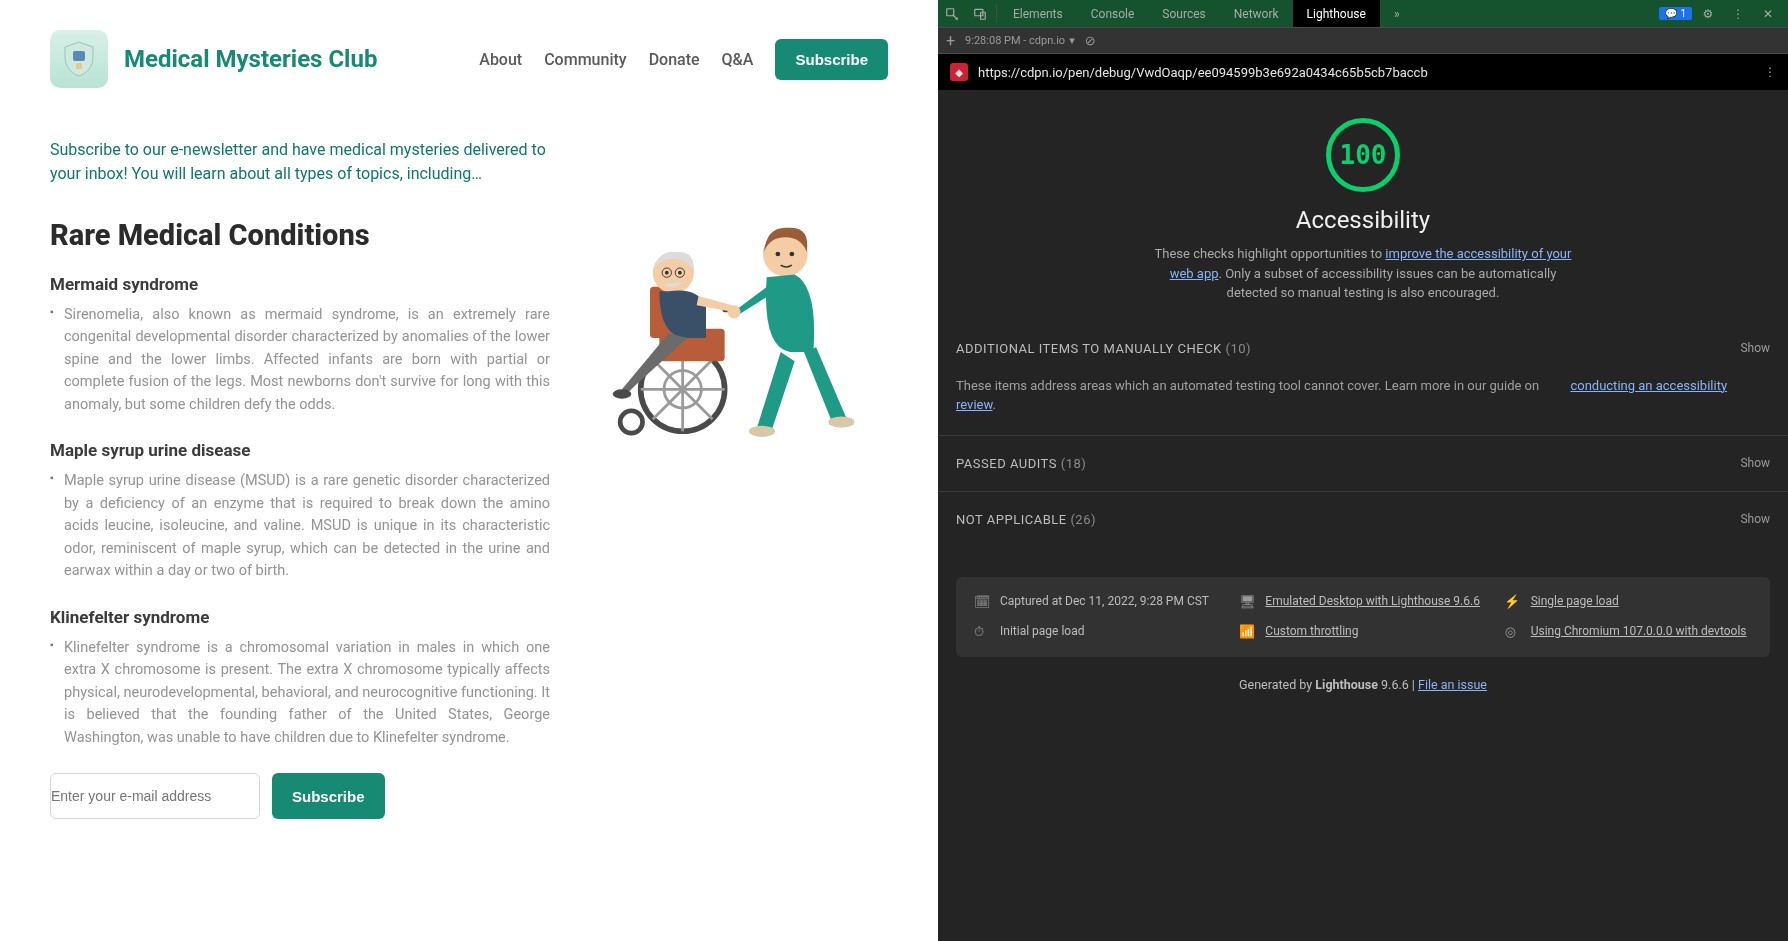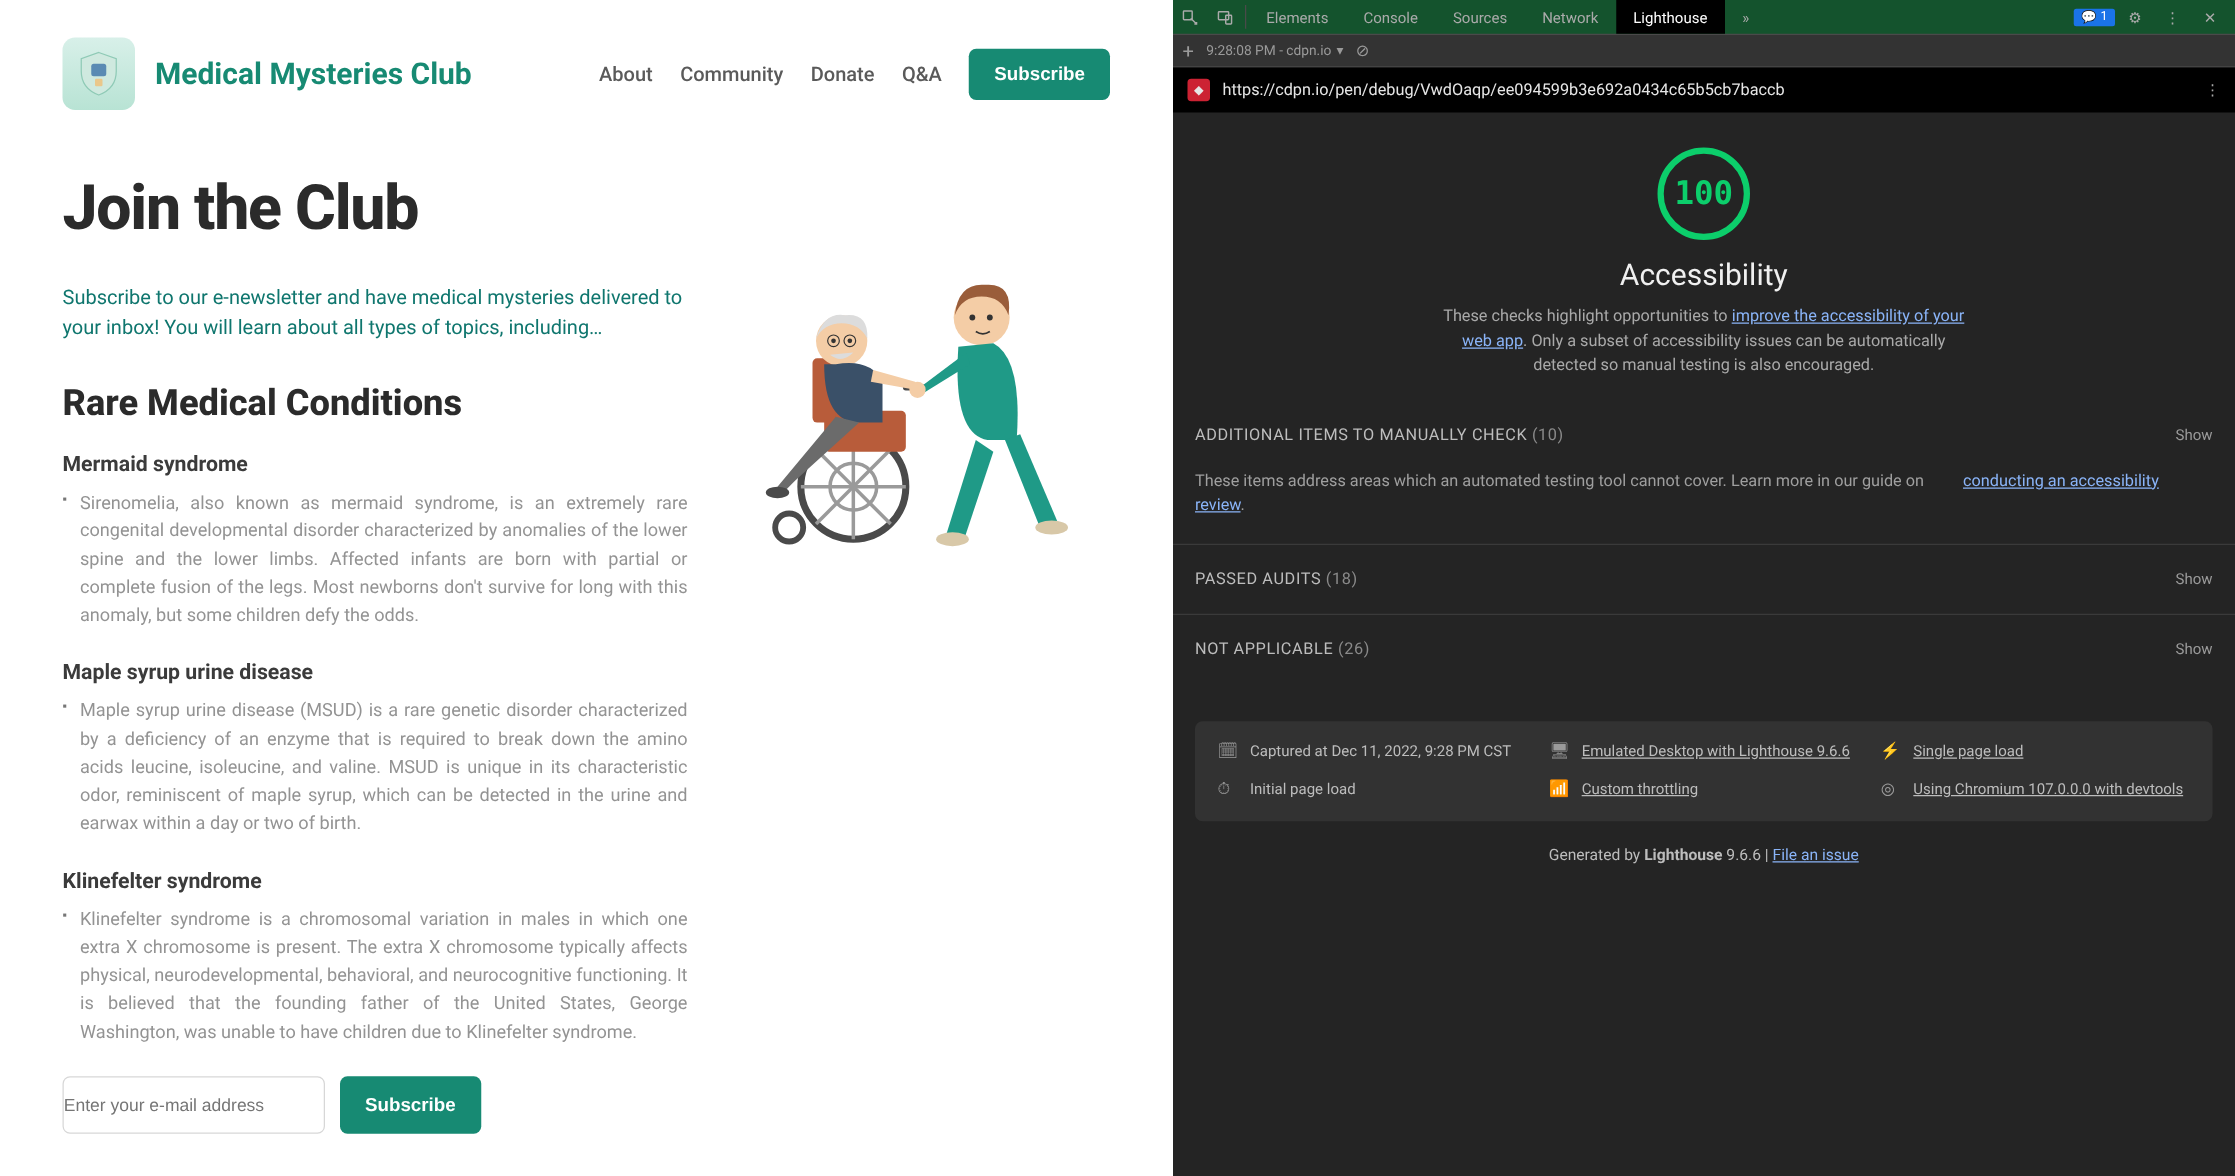--- a/index.html
+++ b/index.html
@@ -80,21 +80,20 @@
       <a href="#">About</a>
       <a href="#">Community</a>
       <a href="#">Donate</a>
       <a href="#">Q&amp;A</a>
       <button class="btn-primary">Subscribe</button>
     </nav>
   </div>
 
   <div class="content-row">
     <div class="content-left">
-      <h1 class="page-title">Join the Club</h1>
       <p class="intro">Subscribe to our e-newsletter and have medical mysteries delivered to your inbox! You will learn about all types of topics, including…</p>
       <h2 class="section-h">Rare Medical Conditions</h2>
 
       <h3 class="cond-h">Mermaid syndrome</h3>
       <p class="cond-body">Sirenomelia, also known as mermaid syndrome, is an extremely rare congenital developmental disorder characterized by anomalies of the lower spine and the lower limbs. Affected infants are born with partial or complete fusion of the legs. Most newborns don't survive for long with this anomaly, but some children defy the odds.</p>
 
       <h3 class="cond-h">Maple syrup urine disease</h3>
       <p class="cond-body">Maple syrup urine disease (MSUD) is a rare genetic disorder characterized by a deficiency of an enzyme that is required to break down the amino acids leucine, isoleucine, and valine. MSUD is unique in its characteristic odor, reminiscent of maple syrup, which can be detected in the urine and earwax within a day or two of birth.</p>
 
       <h3 class="cond-h">Klinefelter syndrome</h3>

